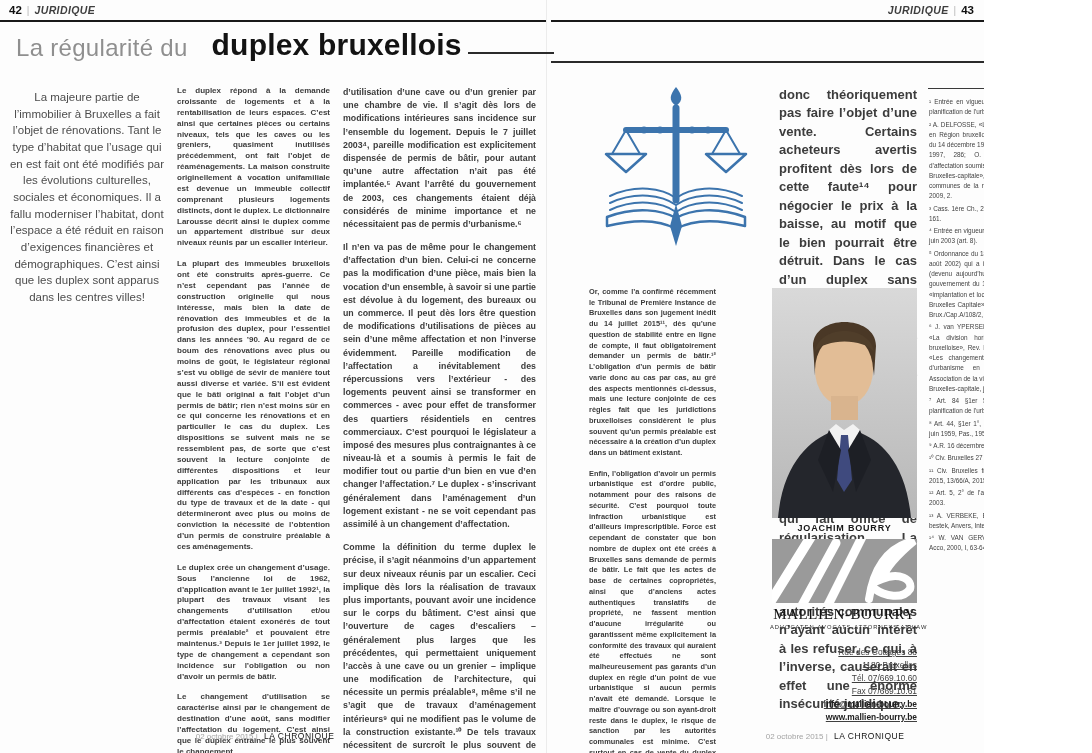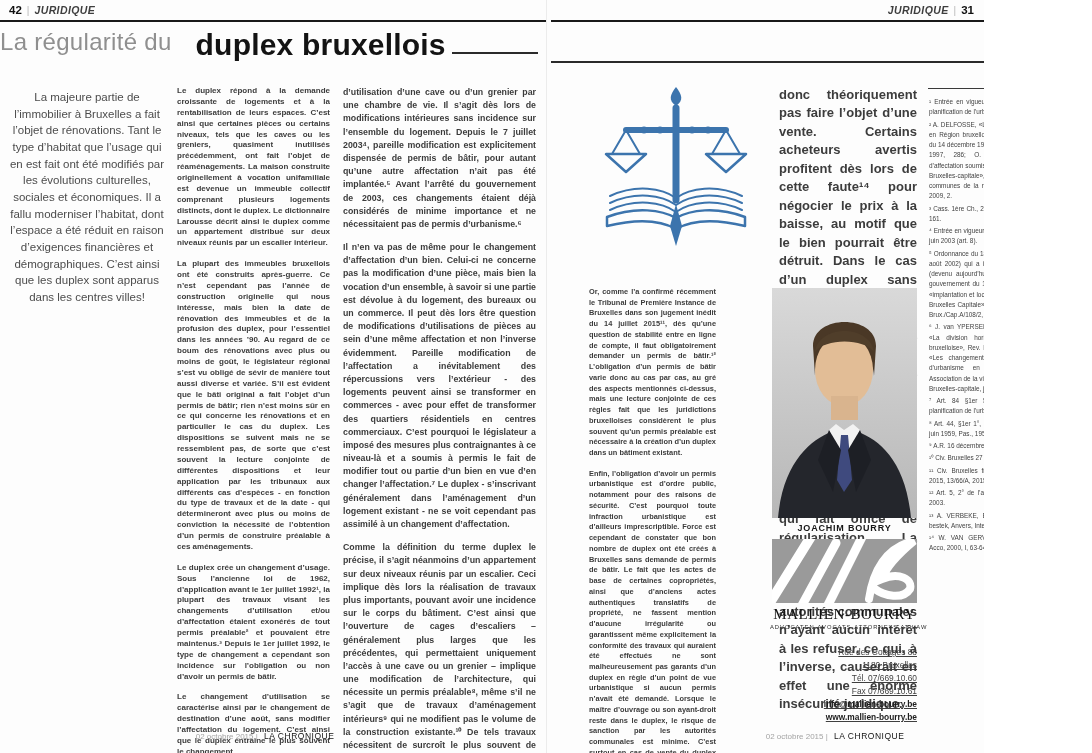--- a/index.html
+++ b/index.html
@@ -12,21 +12,21 @@
   .hdr { position:absolute; top:4px; font-size:11px; white-space:nowrap; }
   .hdr-left { left:9px; }
   .hdr-right { right:10px; }
   .pgnum { font-weight:700; color:#101010; font-size:11.5px; }
   .hsep { color:#b8b8b8; margin:0 5px; font-size:10px; }
   .secname { font-weight:700; font-style:italic; color:#3e3e3e; font-size:10.5px; letter-spacing:.4px; }
   .rule { position:absolute; background:#191919; height:2px; }
   #rule-left  { left:0;   top:20px; width:546px; }
   #rule-right { left:551px; top:20px; width:541px; }
   
-  .title-row { position:absolute; left:0; top:28px; width:538px; display:flex; align-items:flex-start; }
+  .title-row { position:absolute; left:16px; top:28px; width:538px; display:flex; align-items:flex-end; }
   .t-light { font-size:24px; color:#8f8f8f; letter-spacing:.3px; }
   .t-bold  { font-size:30px; color:#131313; font-weight:700; margin-left:24px; letter-spacing:.2px; }
   .t-rule  { flex:1; height:2px; background:#2b2b2b; align-self:flex-end; margin:0 0 8px 6px; }
   #title-rule-right { position:absolute; left:551px; top:61px; width:533px; height:2px; background:#2b2b2b; }
   
   .intro { position:absolute; left:7px; top:89px; width:160px;
            font-size:11.5px; line-height:1.45; color:#4c4c4c;text-align:center; }
   
   .bodycol { position:absolute; top:86px; text-align:justify; color:#3c3c3c; }
   .bodycol p { margin:0 0 10px 7px;font-weight:bold; }
@@ -66,21 +66,21 @@
 </head>
 <body>
 
 <div class="spread">
 
   <div class="hdr hdr-left">
     <span class="pgnum">42</span><span class="hsep">|</span><span class="secname">JURIDIQUE</span>
   </div>
 
   <div class="hdr hdr-right">
-    <span class="secname">JURIDIQUE</span><span class="hsep">|</span><span class="pgnum">31</span>
+    <span class="secname">JURIDIQUE</span><span class="hsep">|</span><span class="pgnum">43</span>
   </div>
 
   <div class="rule" id="rule-left"></div>
   <div class="rule" id="rule-right"></div>
   <div id="spine"></div>
 
   <div class="title-row">
     <span class="t-light">La régularité du</span>
     <span class="t-bold">duplex bruxellois</span>
     <span class="t-rule"></span>

